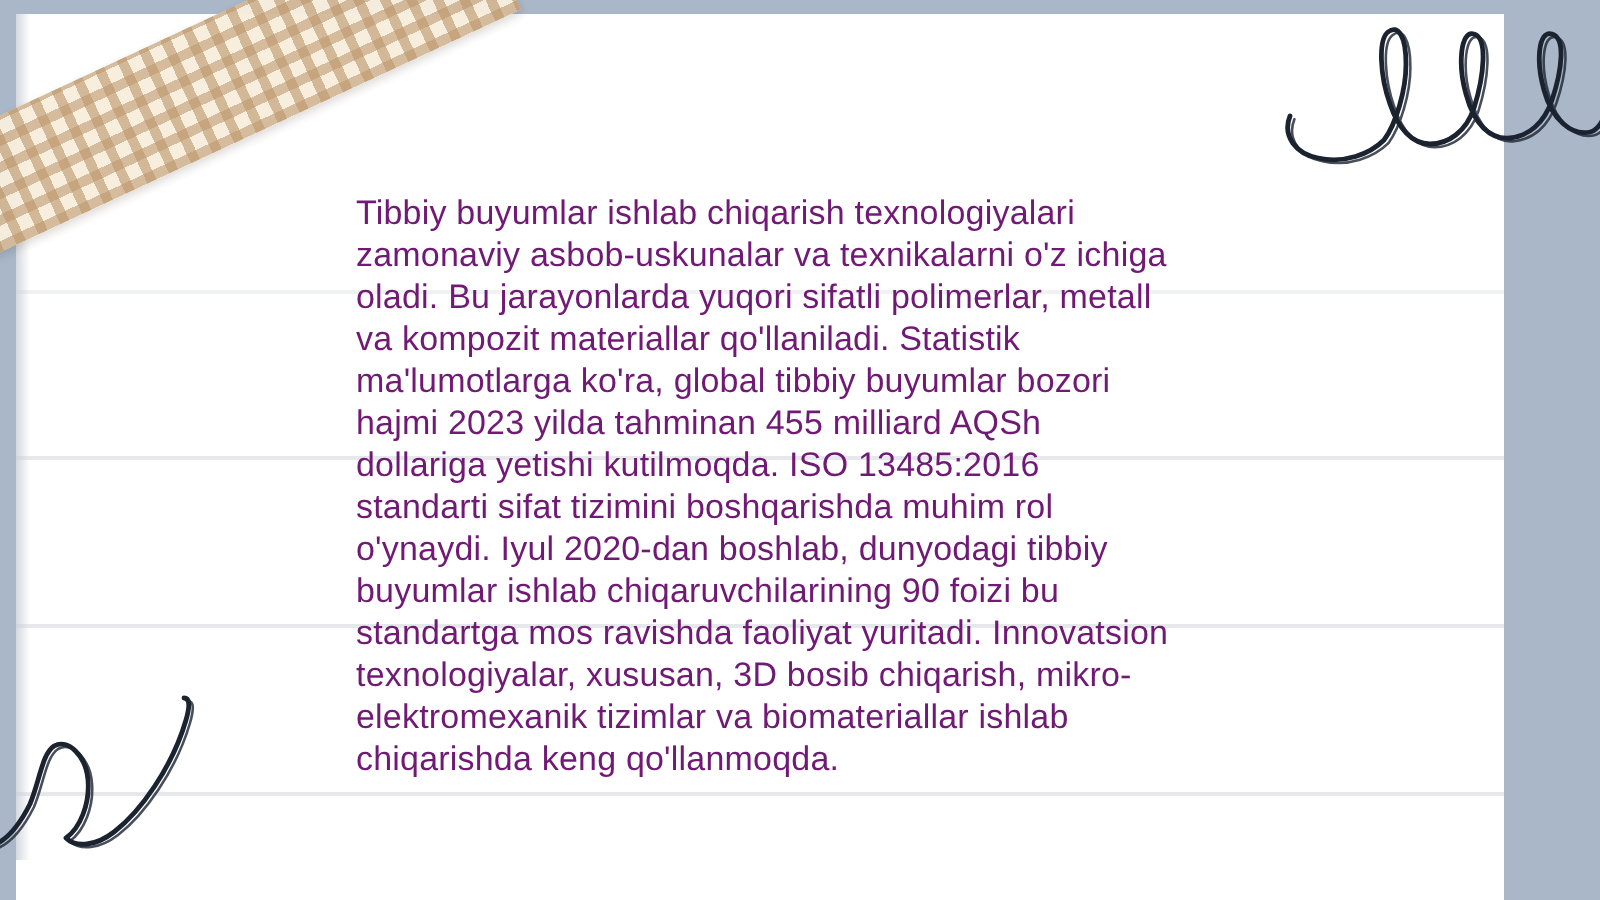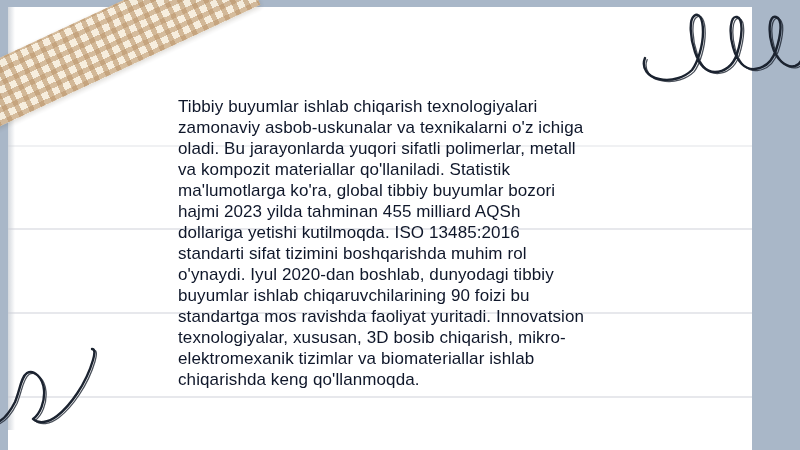--- a/index.html
+++ b/index.html
@@ -25,21 +25,21 @@
     background: rgba(201,205,213,.45);
   }
   .rule.r1 { top: 138px; background: rgba(201,205,213,.28); }
   .rule.r2 { top: 221px; }
   .rule.r3 { top: 305px; }
   .rule.r4 { top: 389px; }
 
   
   .note-text {
     position: absolute; left: 178px; top: 96px; width: 492px;
-    font-size: 17px; line-height: 21px; color: #0f172a;
+    font-size: 17px; line-height: 21px; color: #701a75;
     white-space: pre-line; letter-spacing: 0.1px;
   }
 
   
   .tape {
     position: absolute; left: -52px; top: 12px; width: 314px; height: 62px;
     transform: rotate(-25deg);
     background-color: #f7eedd;
     background-image:
       repeating-linear-gradient(90deg, rgba(187,148,104,.62) 0 5px, rgba(0,0,0,0) 5px 12px),

